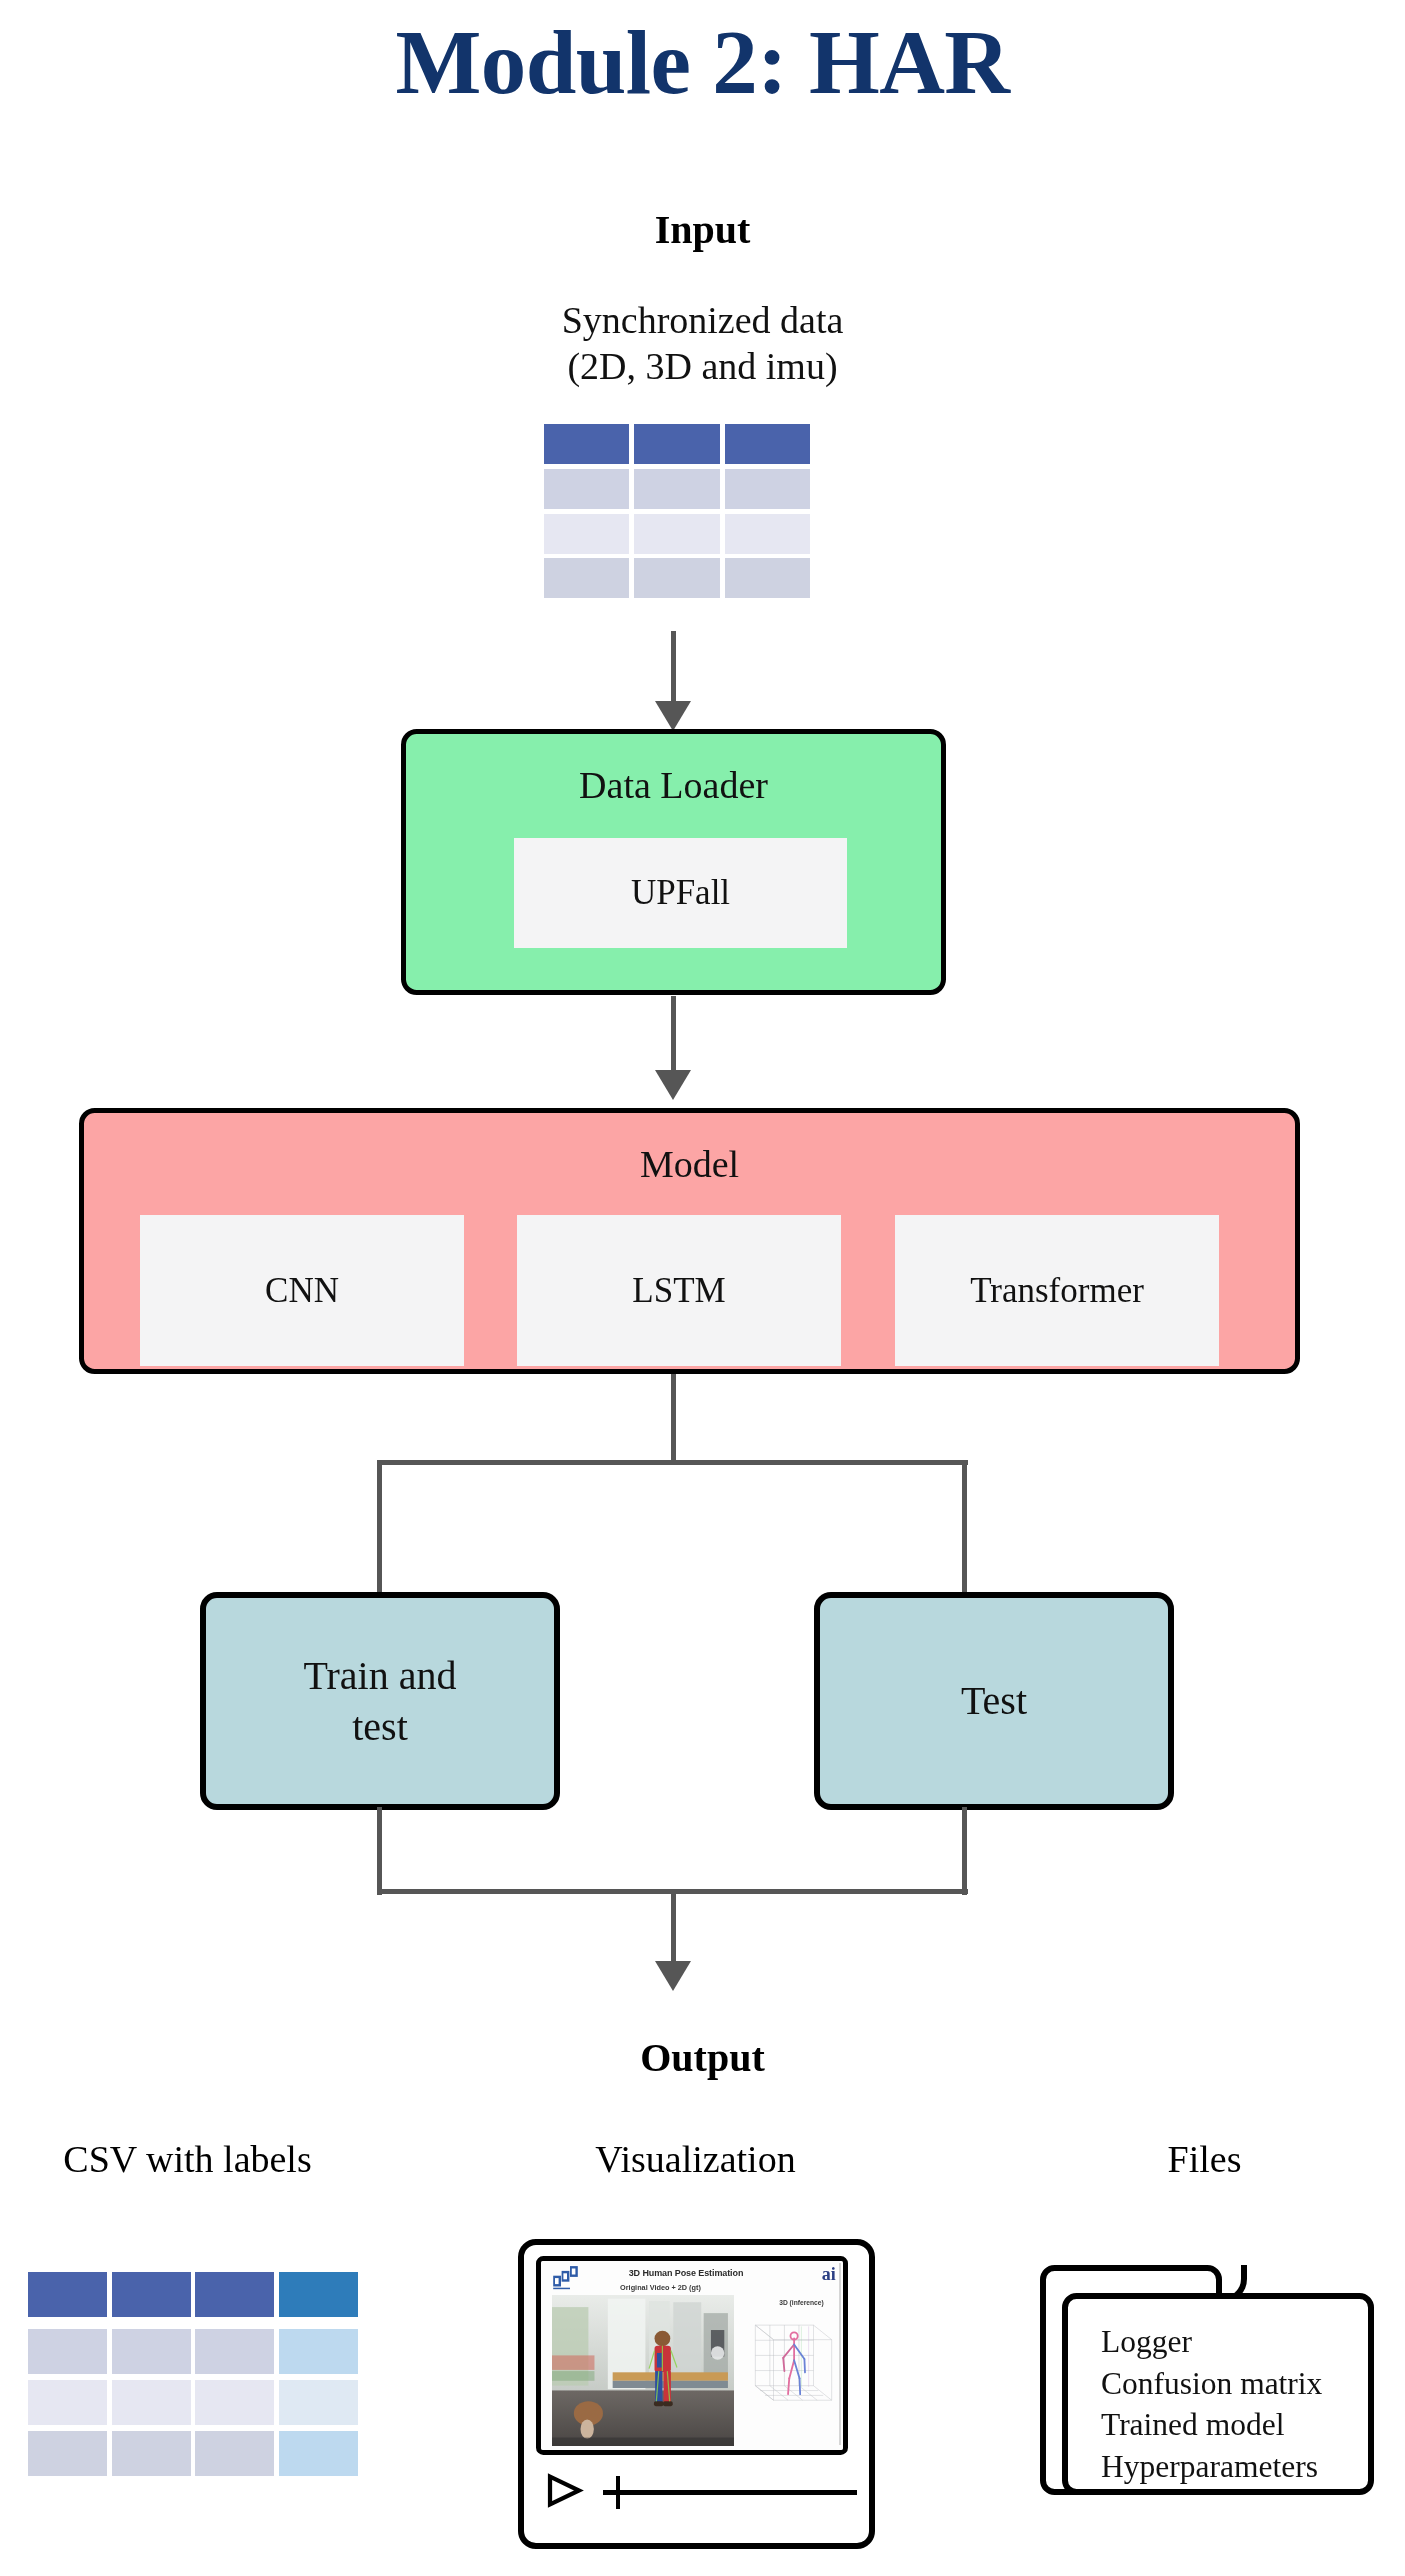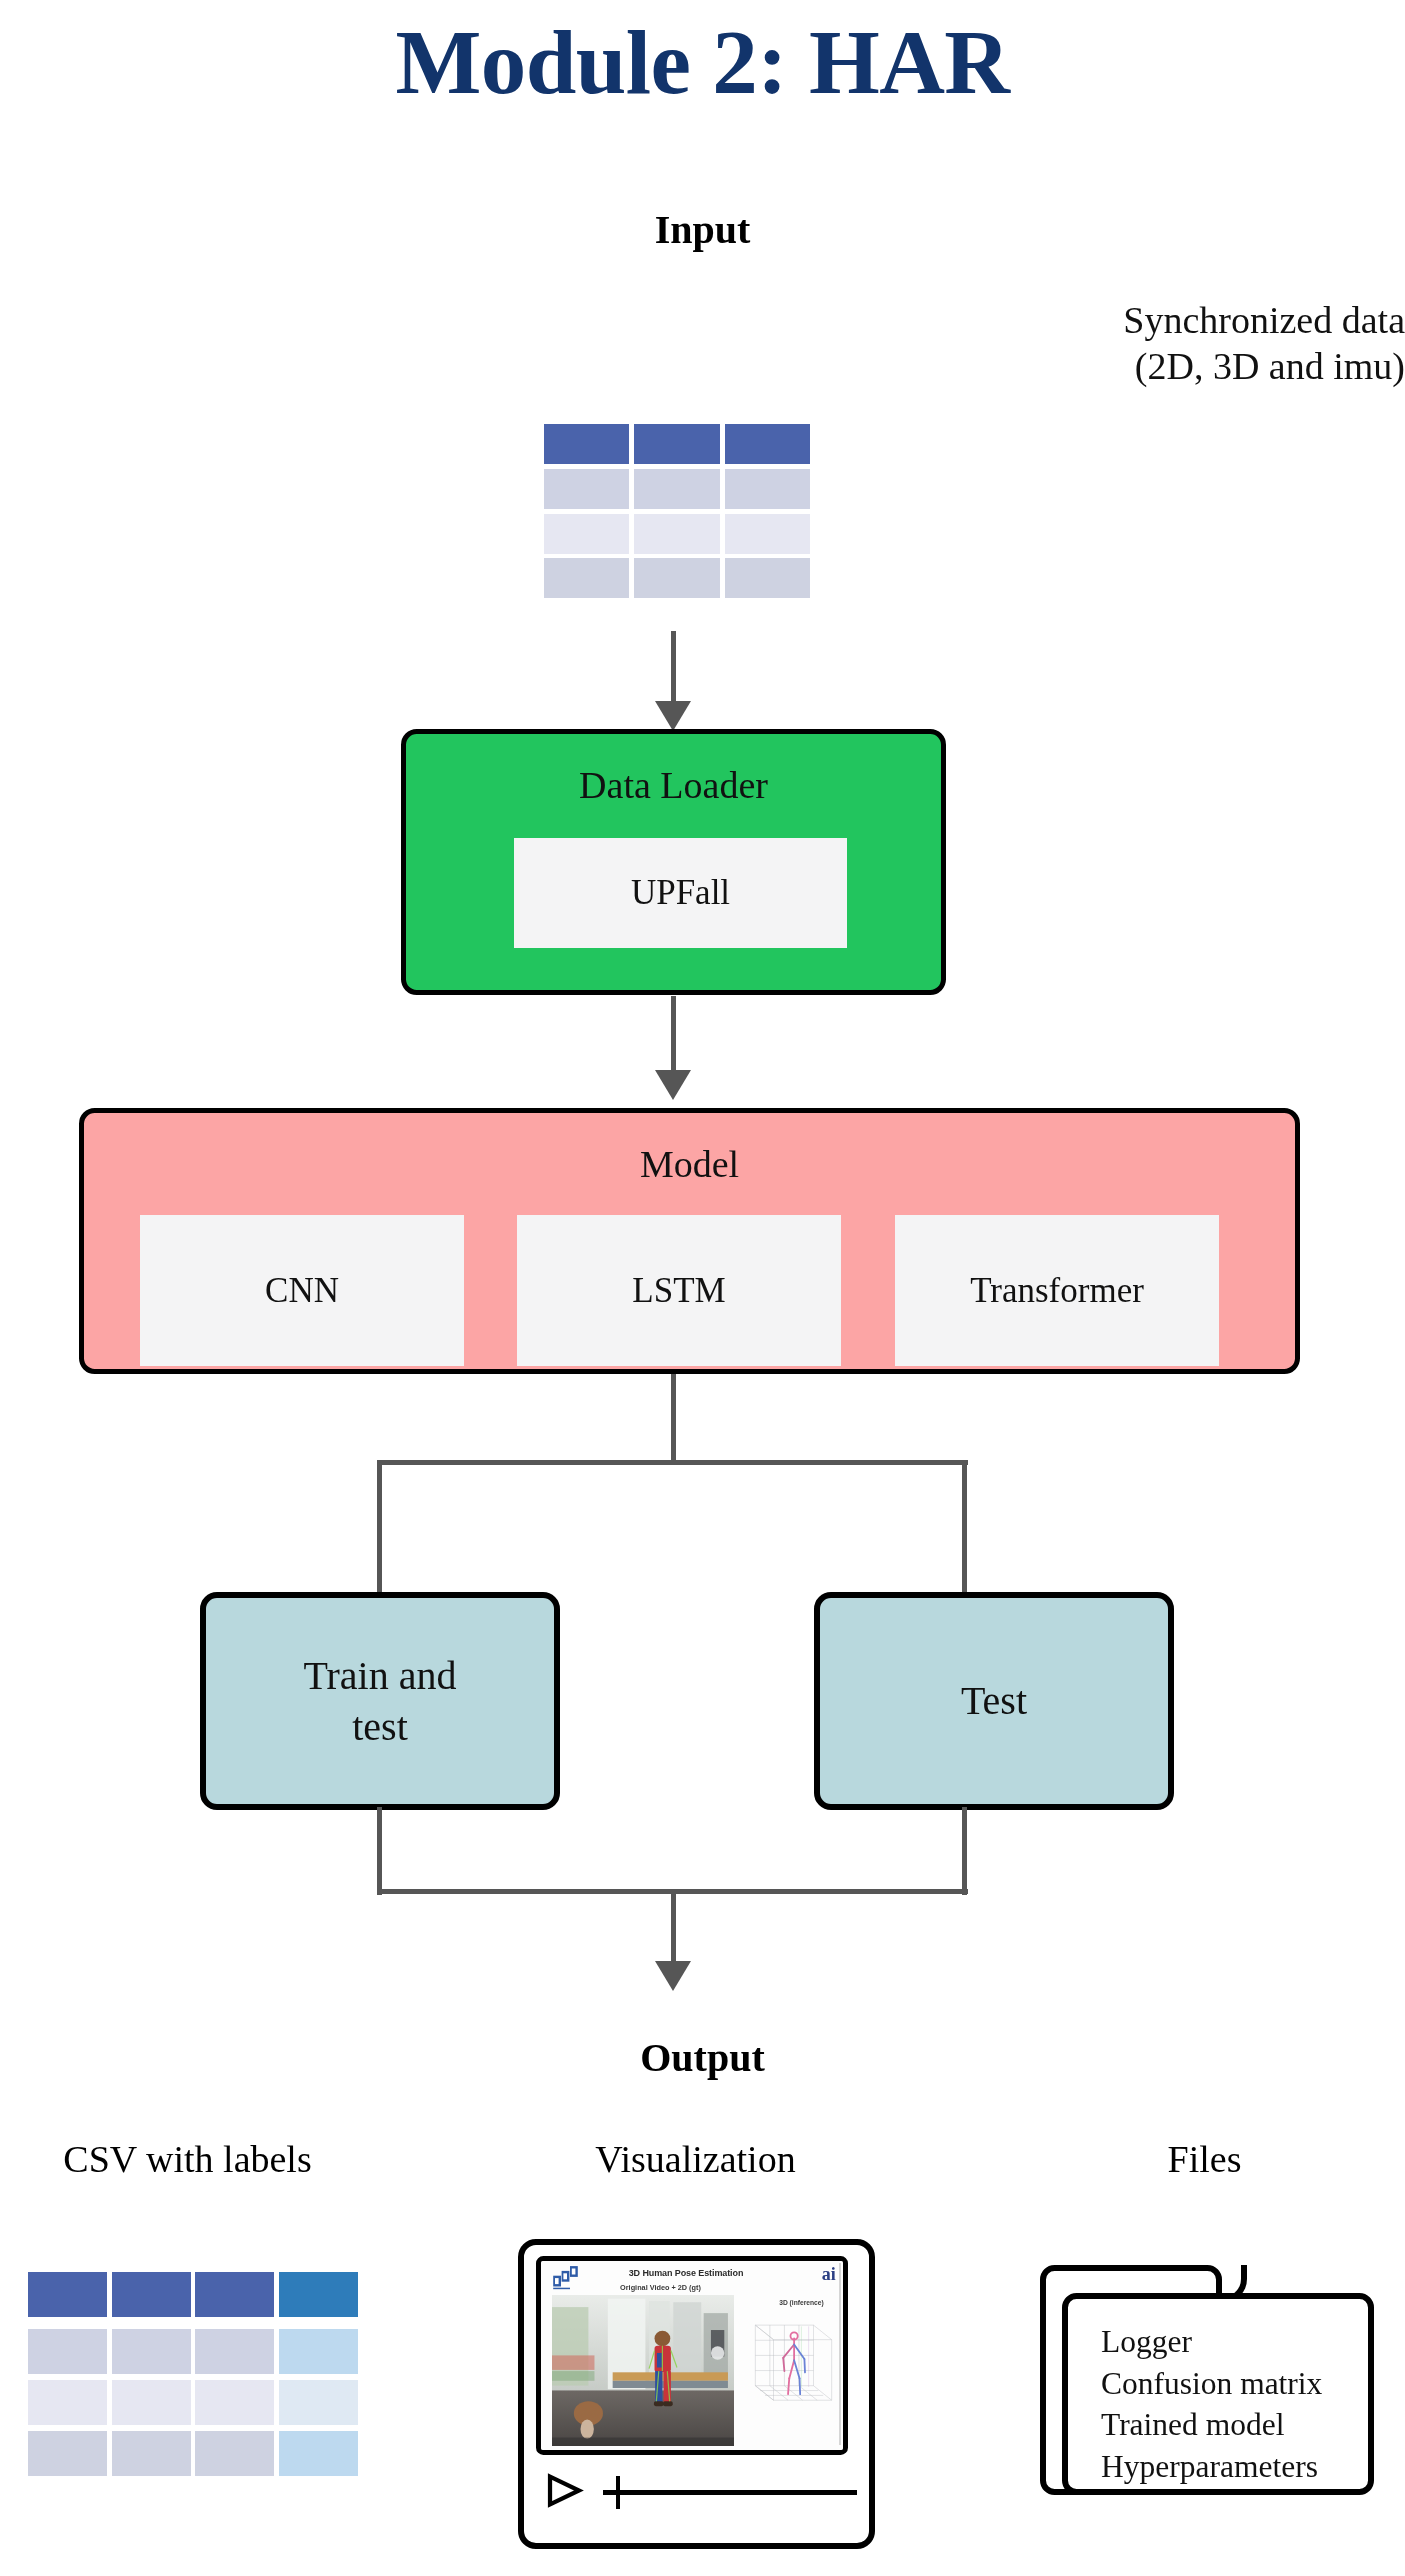--- a/index.html
+++ b/index.html
@@ -18,21 +18,21 @@
 
   
   .section-head{
     width:1405px;left:0;text-align:center;
     font-size:40px;font-weight:bold;color:#000;
   }
   #input-heading{top:206px;}
   #output-heading{top:2034px;}
 
   #input-caption{
-    left:0;top:297px;width:1405px;text-align:right;
+    left:0;top:297px;width:1405px;text-align:center;
     font-size:38px;line-height:1.22;color:#111;
   }
 
   
   #input-table{
     left:544px;top:424px;width:266px;
   }
   .grid-row{display:flex;gap:4.8px;}
   .grid-row + .grid-row{margin-top:4.8px;}
   .grid-cell{flex:1 1 0;height:39px;}
@@ -189,21 +189,21 @@
   <div class="grid-row r3">
     <div class="grid-cell" style="background: rgb(206, 210, 225);"></div>
     <div class="grid-cell" style="background: rgb(206, 210, 225);"></div>
     <div class="grid-cell" style="background: rgb(206, 210, 225);"></div>
   </div>
 </div>
 
 <div class="vline" style="left: 671px; top: 631px; height: 79px; background: rgb(86, 86, 86);"></div>
 <div class="arrow-head" style="left: 655px; top: 701px; border-top-color: rgb(86, 86, 86);"></div>
 
-<div class="stage" id="dataloader-box" style="background: #22c55e;">
+<div class="stage" id="dataloader-box" style="background: #86efac;">
   <div class="stage-title" id="dataloader-title">Data Loader</div>
   <div class="chip" id="dataloader-chip">UPFall</div>
 </div>
 
 <div class="vline" style="left: 671px; top: 996px; height: 79px; background: rgb(86, 86, 86);"></div>
 <div class="arrow-head" style="left: 655px; top: 1070px; border-top-color: rgb(86, 86, 86);"></div>
 
 <div class="stage" id="model-box" style="background: #fca5a5;">
   <div class="stage-title" id="model-title">Model</div>
   <div class="chip model-chip" id="chip-cnn">CNN</div>

